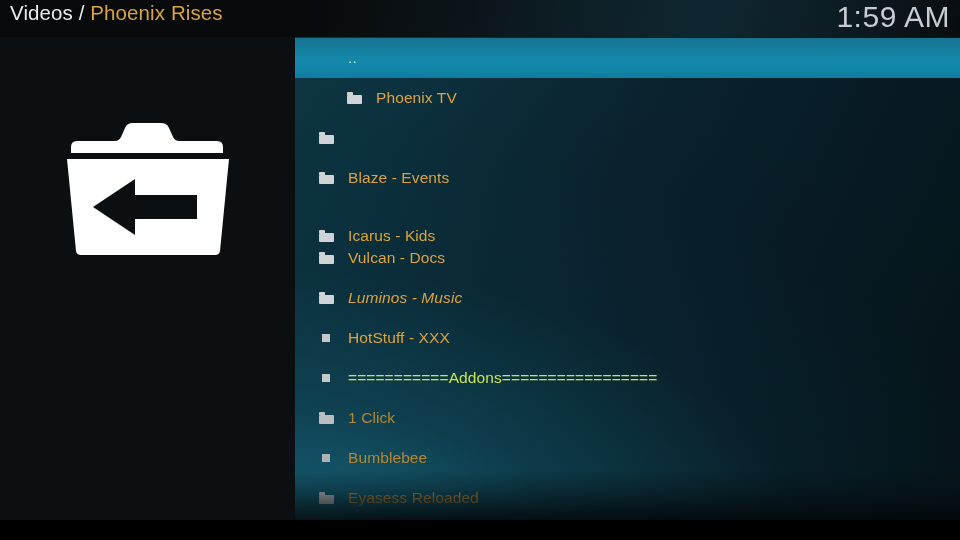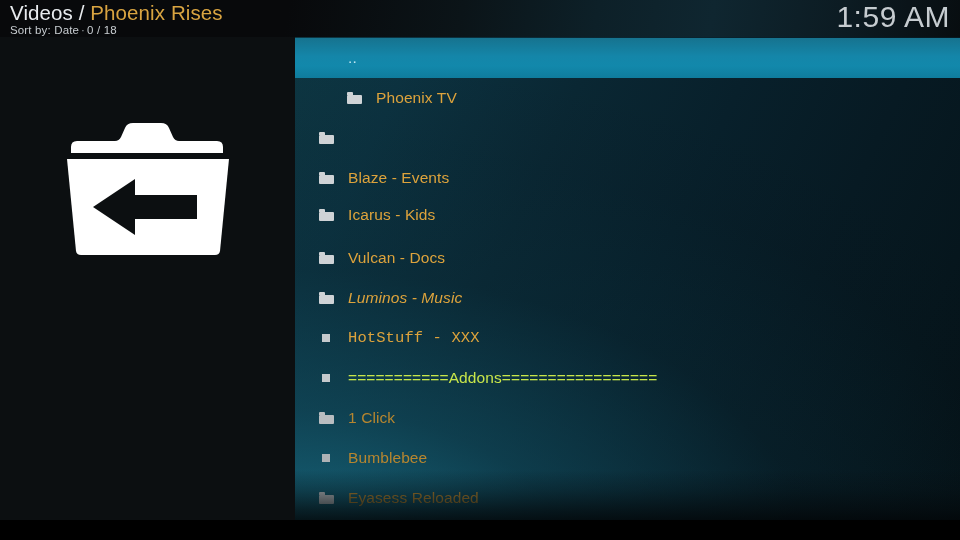--- a/index.html
+++ b/index.html
@@ -191,21 +191,20 @@
 </style>
 </head>
 <body>
 
 <div id="screen">
 
   <div id="header">
 
     <div id="header-left">
       <div class="title-line"><span class="title-main">Videos</span><span class="title-sep"> / </span><span class="title-path">Phoenix Rises</span></div>
-      <div class="subtitle-line"><span>Sort by: Date</span><span class="sub-dot">·</span><span>0 / 18</span></div>
     </div>
 
     <div id="clock">1:59 AM</div>
   </div>
 
   <div id="left-panel">
     <div id="parent-folder-icon">
       <svg viewBox="0 0 182 140" width="182" height="140" aria-hidden="true">
 
         <path d="M20 22 L58 22 Q62 22 64 18 L68 9 Q70 4 76 4 L104 4 Q110 4 112 9 L116 18 Q118 22 122 22 L160 22 Q166 22 166 28 L166 34 L14 34 L14 28 Q14 22 20 22 Z" fill="#ffffff"></path>
@@ -242,21 +241,21 @@
         </div>
         <div class="row" style="top: 121px;">
           <div class="row-icon">
             <div class="folder-glyph">
               <div class="tab"></div>
               <div class="body"></div>
             </div>
           </div>
           <div class="row-label lbl-bright">Blaze - Events</div>
         </div>
-        <div class="row" style="top: 158px;">
+        <div class="row" style="top: 179px;">
           <div class="row-icon">
             <div class="folder-glyph">
               <div class="tab"></div>
               <div class="body"></div>
             </div>
           </div>
           <div class="row-label lbl-bright">Icarus - Kids</div>
         </div>
         <div class="row" style="top: 201px;">
           <div class="row-icon">
@@ -269,21 +268,21 @@
         </div>
         <div class="row" style="top: 241px; font-style: italic;">
           <div class="row-icon">
             <div class="folder-glyph">
               <div class="tab"></div>
               <div class="body"></div>
             </div>
           </div>
           <div class="row-label lbl-bright">Luminos - Music</div>
         </div>
-        <div class="row" style="top: 281px; font-family: Liberation Mono, monospace;">
+        <div class="row" style="top: 281px;">
           <div class="row-icon">
             <div class="file-glyph"></div>
           </div>
           <div class="row-label lbl-bright">HotStuff - XXX</div>
         </div>
         <div class="row" style="top: 321px;">
           <div class="row-icon">
             <div class="file-glyph"></div>
           </div>
           <div class="row-label lbl-accent">===========Addons=================</div>

